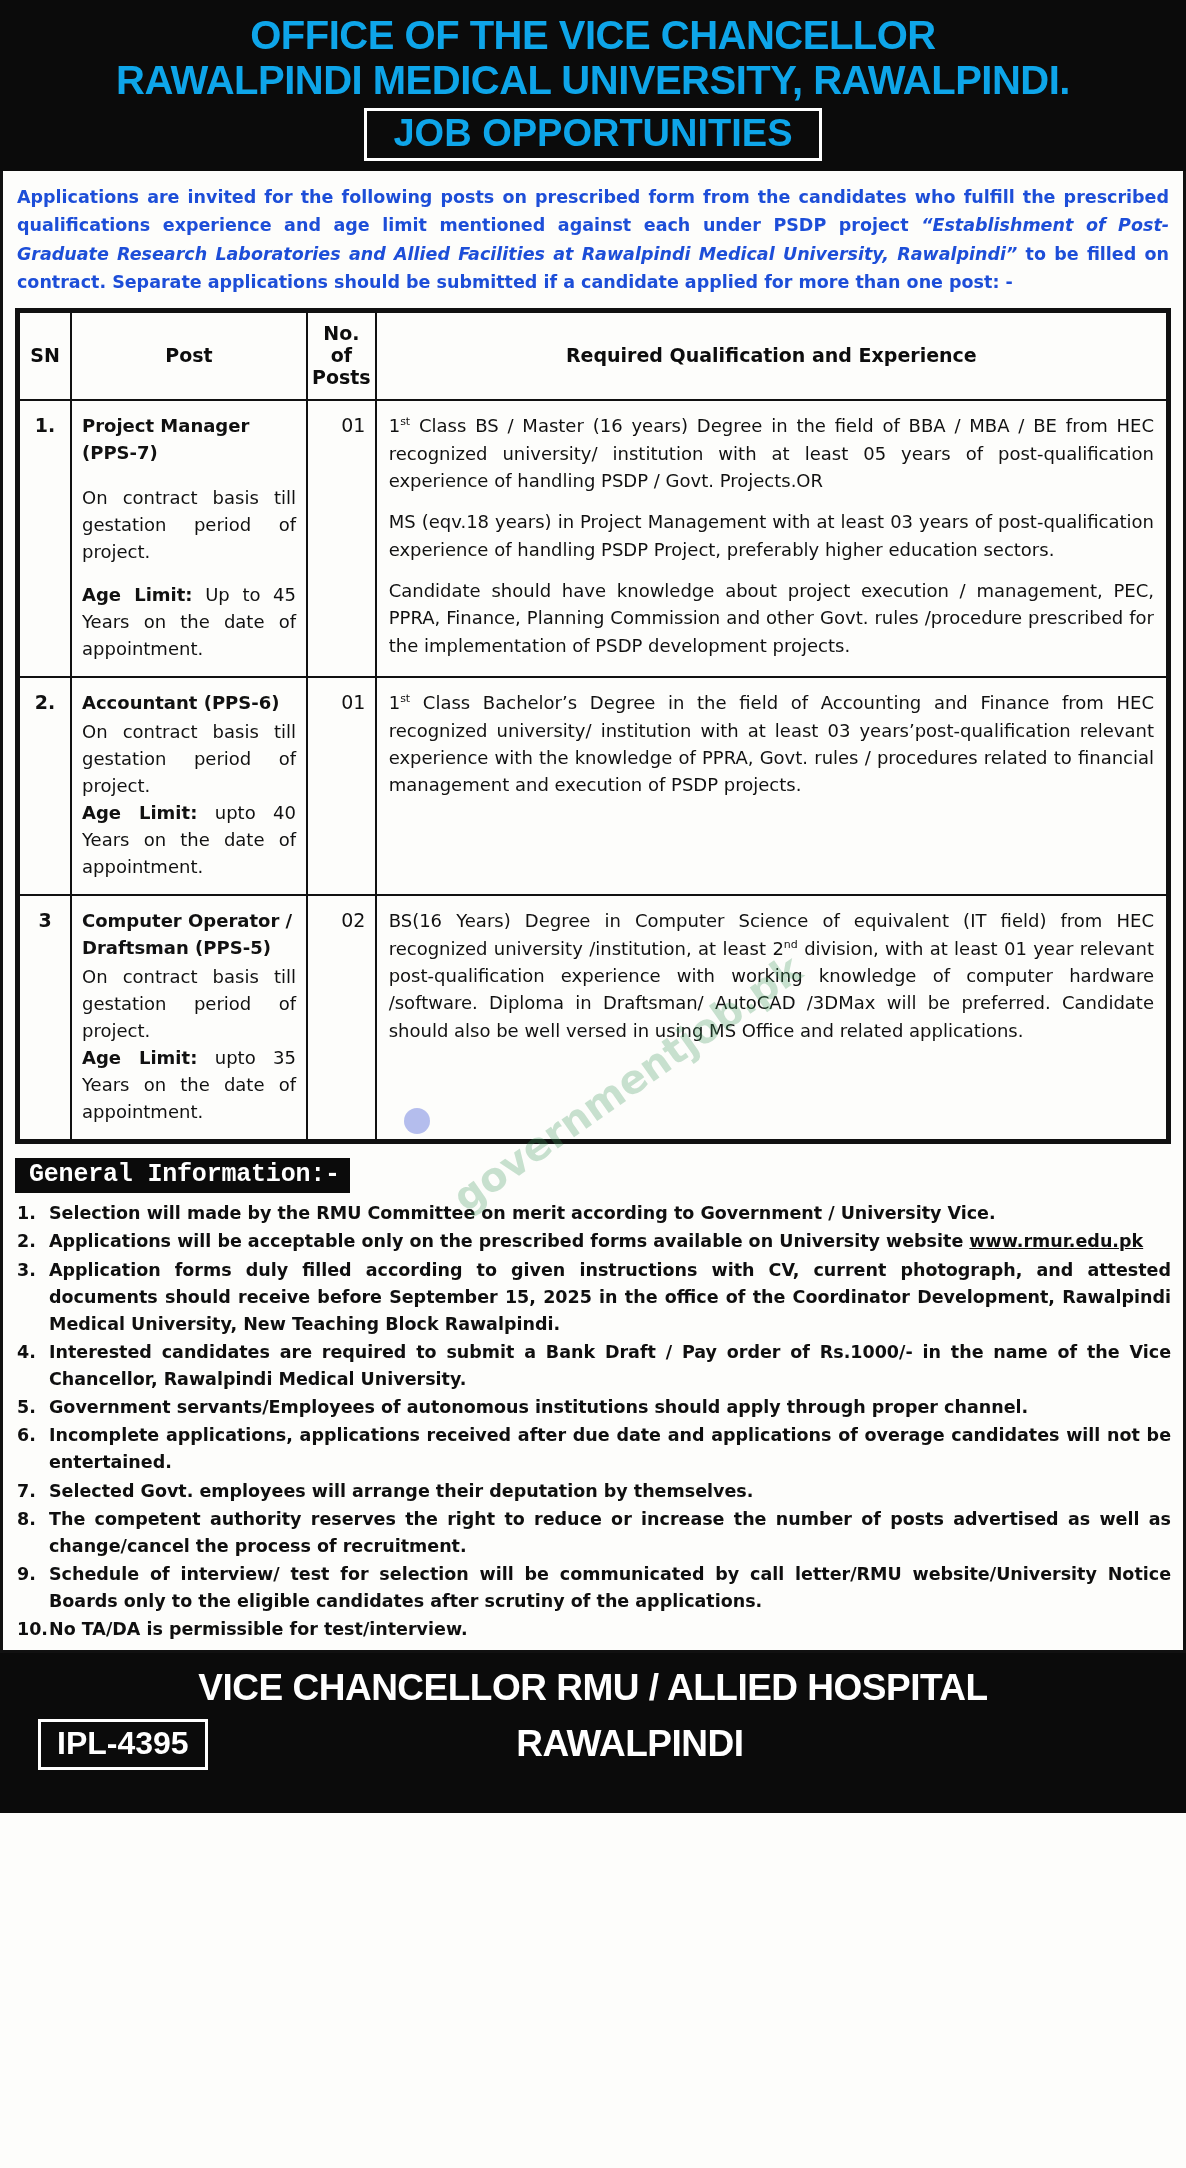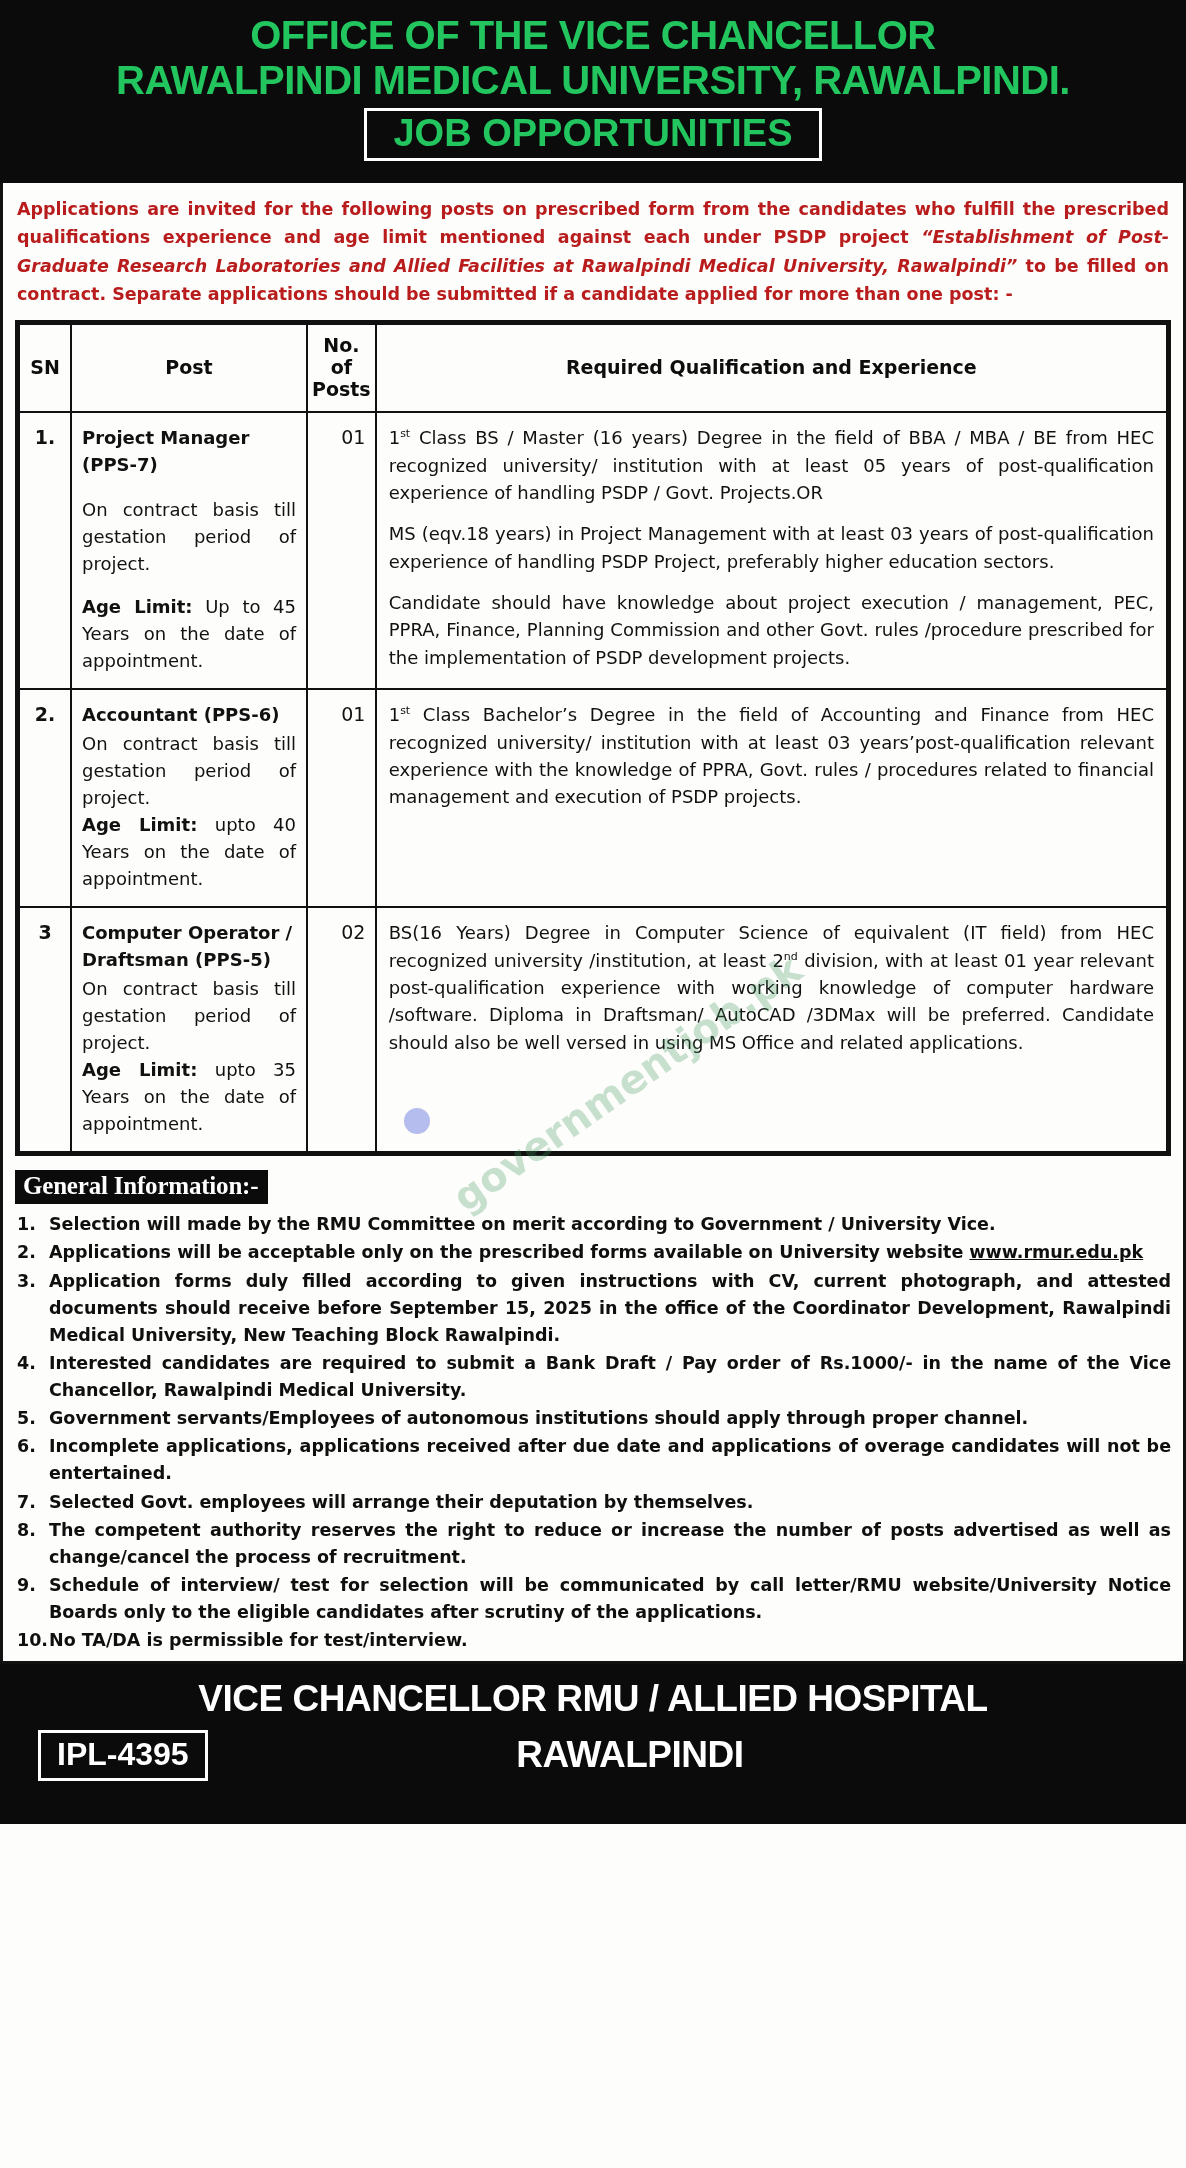--- a/index.html
+++ b/index.html
@@ -14,22 +14,22 @@
     width: 1186px;
     min-height: 2168px;
     background: #fdfdfb;
     position: relative;
     overflow: hidden;
   }
 
   
   .header {
     background: #0b0b0b;
-    color: #22c55e;
-    padding: 14px 10px 22px 10px;
+    color: #0ea5e9;
+    padding: 14px 10px 10px 10px;
     text-align: center;
   }
   .header-line1 {
     font-size: 40px;
     font-weight: bold;
     letter-spacing: -0.5px;
     line-height: 1.08;
     font-family: "Liberation Sans", sans-serif;
   }
   .header-line2 {
@@ -62,21 +62,21 @@
     padding: 0;
     background: #fdfdfb;
   }
 
   
   .intro {
     padding: 12px 14px 6px 14px;
     font-size: 17.5px;
     line-height: 1.62;
     text-align: justify;
-    color: #b91c1c;
+    color: #1d4ed8;
     font-weight: 600;
     font-family: "DejaVu Sans", sans-serif;
   }
   .intro .ital {
     font-style: italic;
     font-weight: bold;
   }
   .intro p { margin-bottom: 0; }
 
   
@@ -151,23 +151,23 @@
   
   .gen-wrap {
     padding: 10px 12px 6px 12px;
   }
   .gen-title {
     display: inline-block;
     background: #0b0b0b;
     color: #ffffff;
     font-size: 25px;
     font-weight: bold;
-    padding: 2px 10px 4px 8px;
+    padding: 2px 10px 4px 14px;
     letter-spacing: -0.2px;
-    font-family: Liberation Serif, serif;
+    font-family: Liberation Mono, monospace;
   }
   ol.gen-list {
     list-style: none;
     margin-top: 7px;
     counter-reset: gi;
   }
   ol.gen-list li {
     counter-increment: gi;
     position: relative;
     padding-left: 34px;

